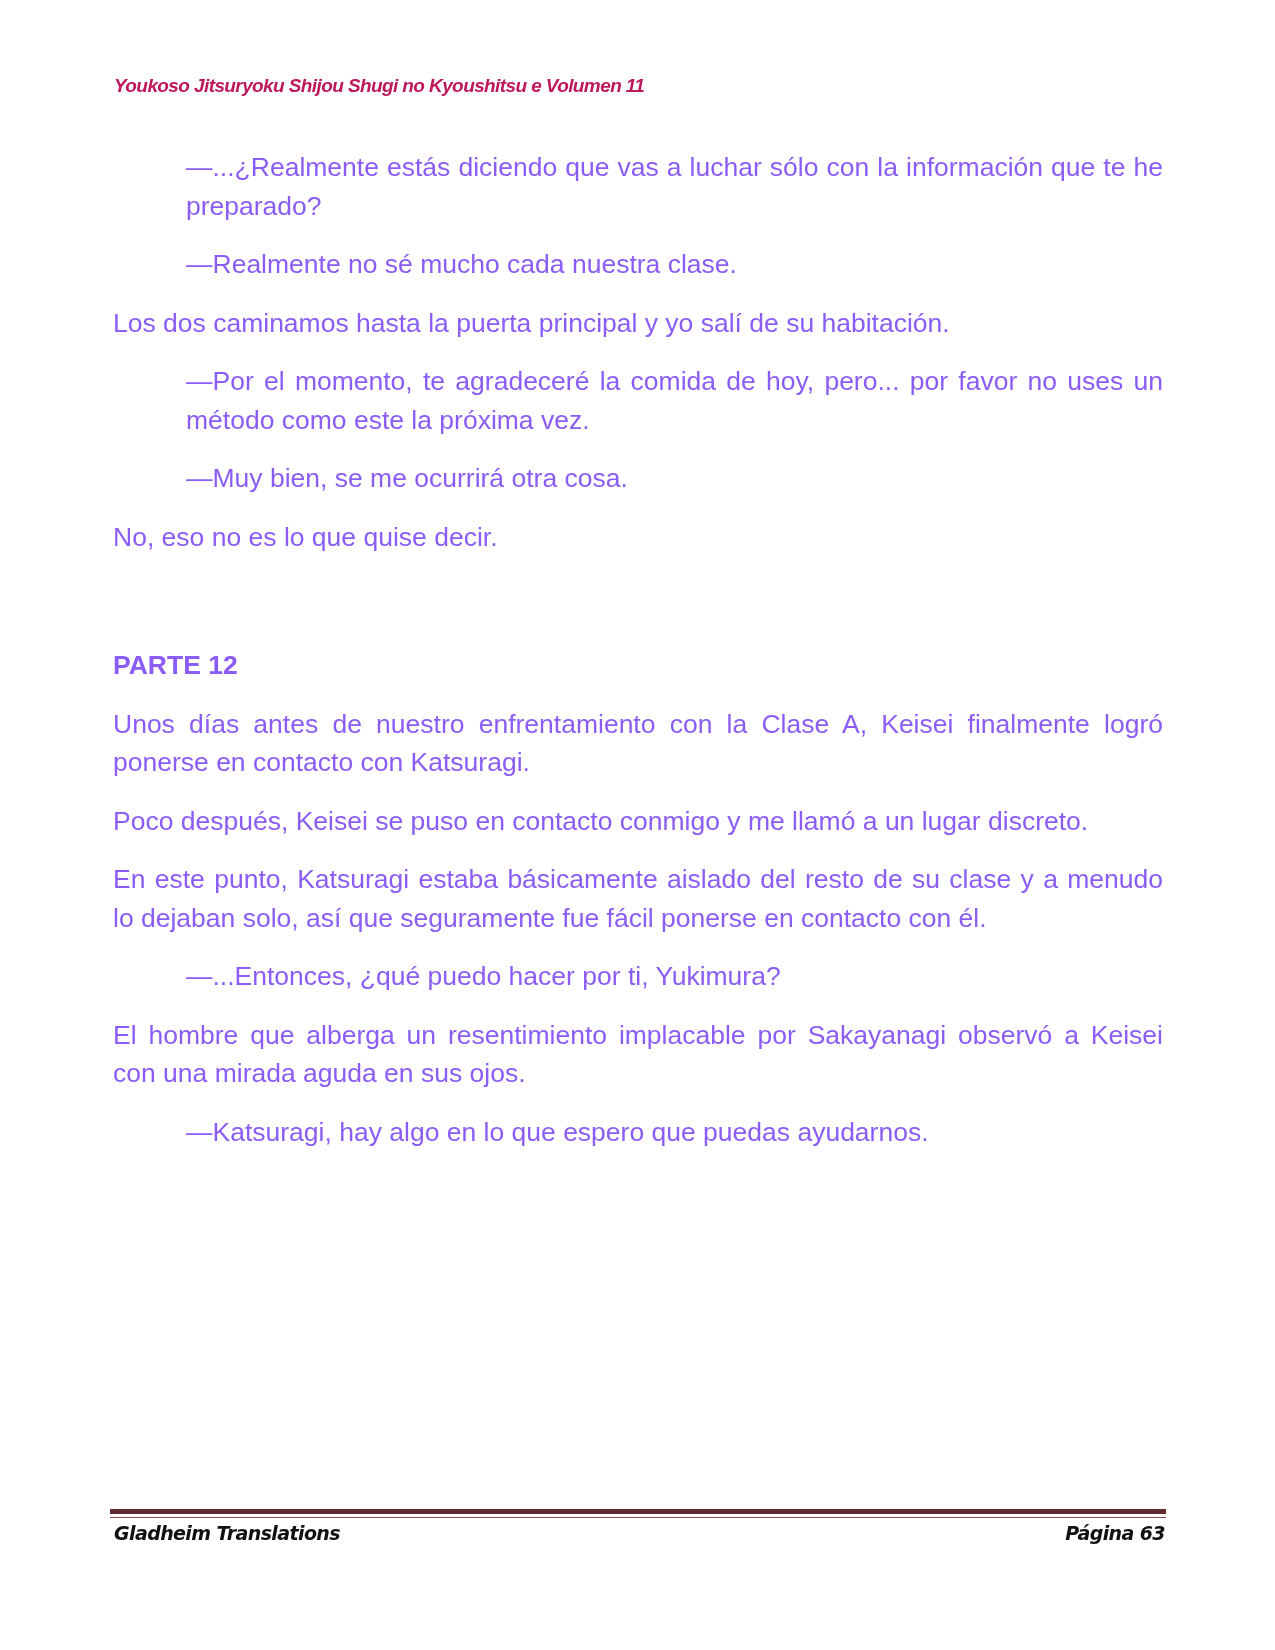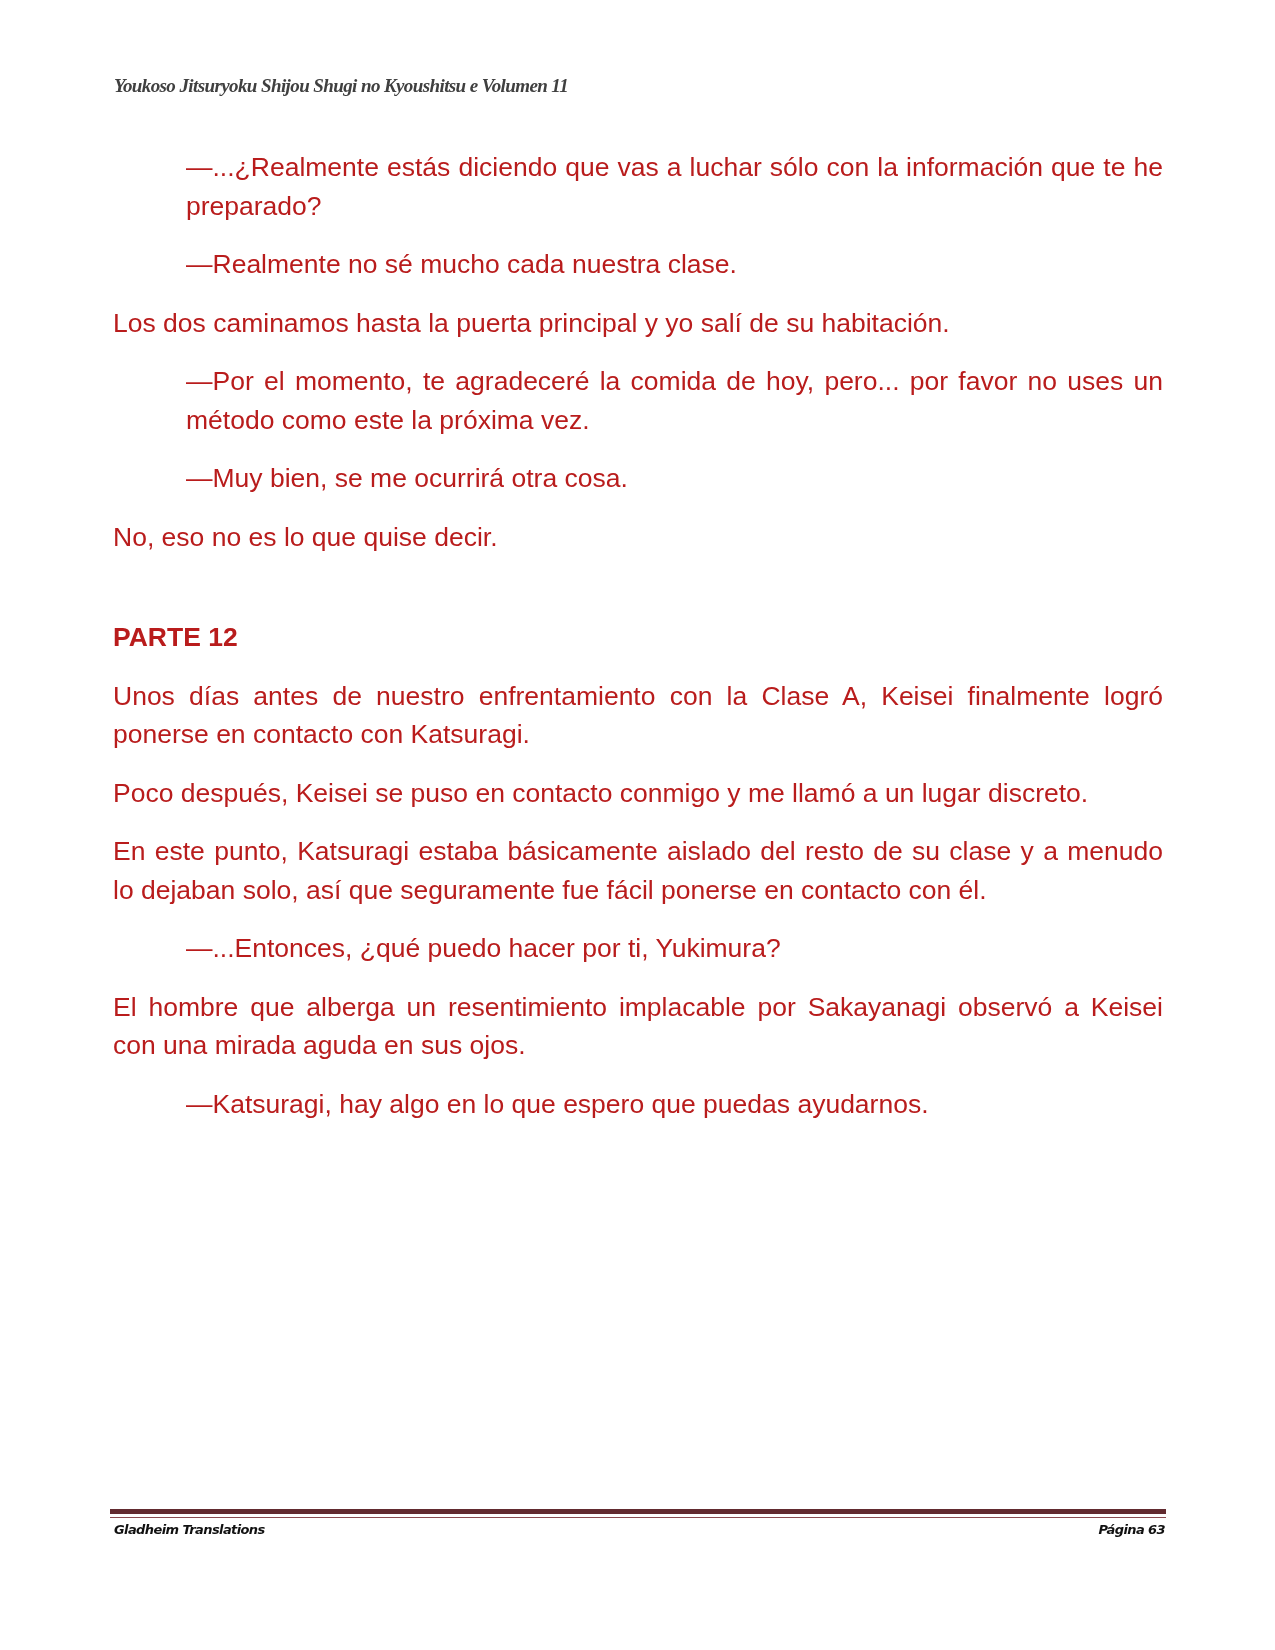--- a/index.html
+++ b/index.html
@@ -1,34 +1,34 @@
 <!DOCTYPE html>
 <html><head>
 <meta charset="utf-8">
 <style>
   html, body { margin: 0; padding: 0; background: #ffffff; }
   body { width: 1275px; height: 1650px; position: relative; overflow: hidden; color: #111; }
   .header-title {
     position: absolute; left: 114px; top: 75px;
-    font-family: Liberation Serif, serif; font-weight: bold; font-style: italic;
-    font-size: 19px; letter-spacing: -0.6px; color: #404040;
+    font-family: Liberation Sans, sans-serif; font-weight: bold; font-style: italic;
+    font-size: 19px; letter-spacing: -0.6px; color: #be185d;
   }
   .body-text {
     position: absolute; left: 113px; top: 148px; width: 1050px;
-    font-family: "Liberation Sans", sans-serif; font-size: 26.5px; line-height: 38.5px; color: #b91c1c;
+    font-family: "Liberation Sans", sans-serif; font-size: 26.5px; line-height: 38.5px; color: #8b5cf6;
   }
   .para { margin: 0 0 20px 0; text-align: justify; }
   .para.dialogue { margin-left: 73px; }
-  .heading { font-weight: bold; margin: 62px 0 20px 0; font-size: 26.5px; }
+  .heading { font-weight: bold; margin: 90px 0 20px 0; font-size: 26.5px; }
   .footer-rule-thick { position: absolute; left: 110px; width: 1056px; top: 1509px; height: 5px; background: #622b30; }
   .footer-rule-thin { position: absolute; left: 110px; width: 1056px; top: 1517px; height: 1px; background: #8a4a50; }
   .footer-left, .footer-right {
     position: absolute; top: 1522px;
     font-family: "DejaVu Sans", sans-serif; font-weight: bold; font-style: italic;
-    font-size: 13px; letter-spacing: -0.6px; color: #111;
+    font-size: 19px; letter-spacing: -0.6px; color: #111;
   }
   .footer-left { left: 114px; }
   .footer-right { right: 110px; }
 </style>
 </head>
 <body>
 
 <div class="header-title">Youkoso Jitsuryoku Shijou Shugi no Kyoushitsu e Volumen 11</div>
 
 <div class="body-text">

